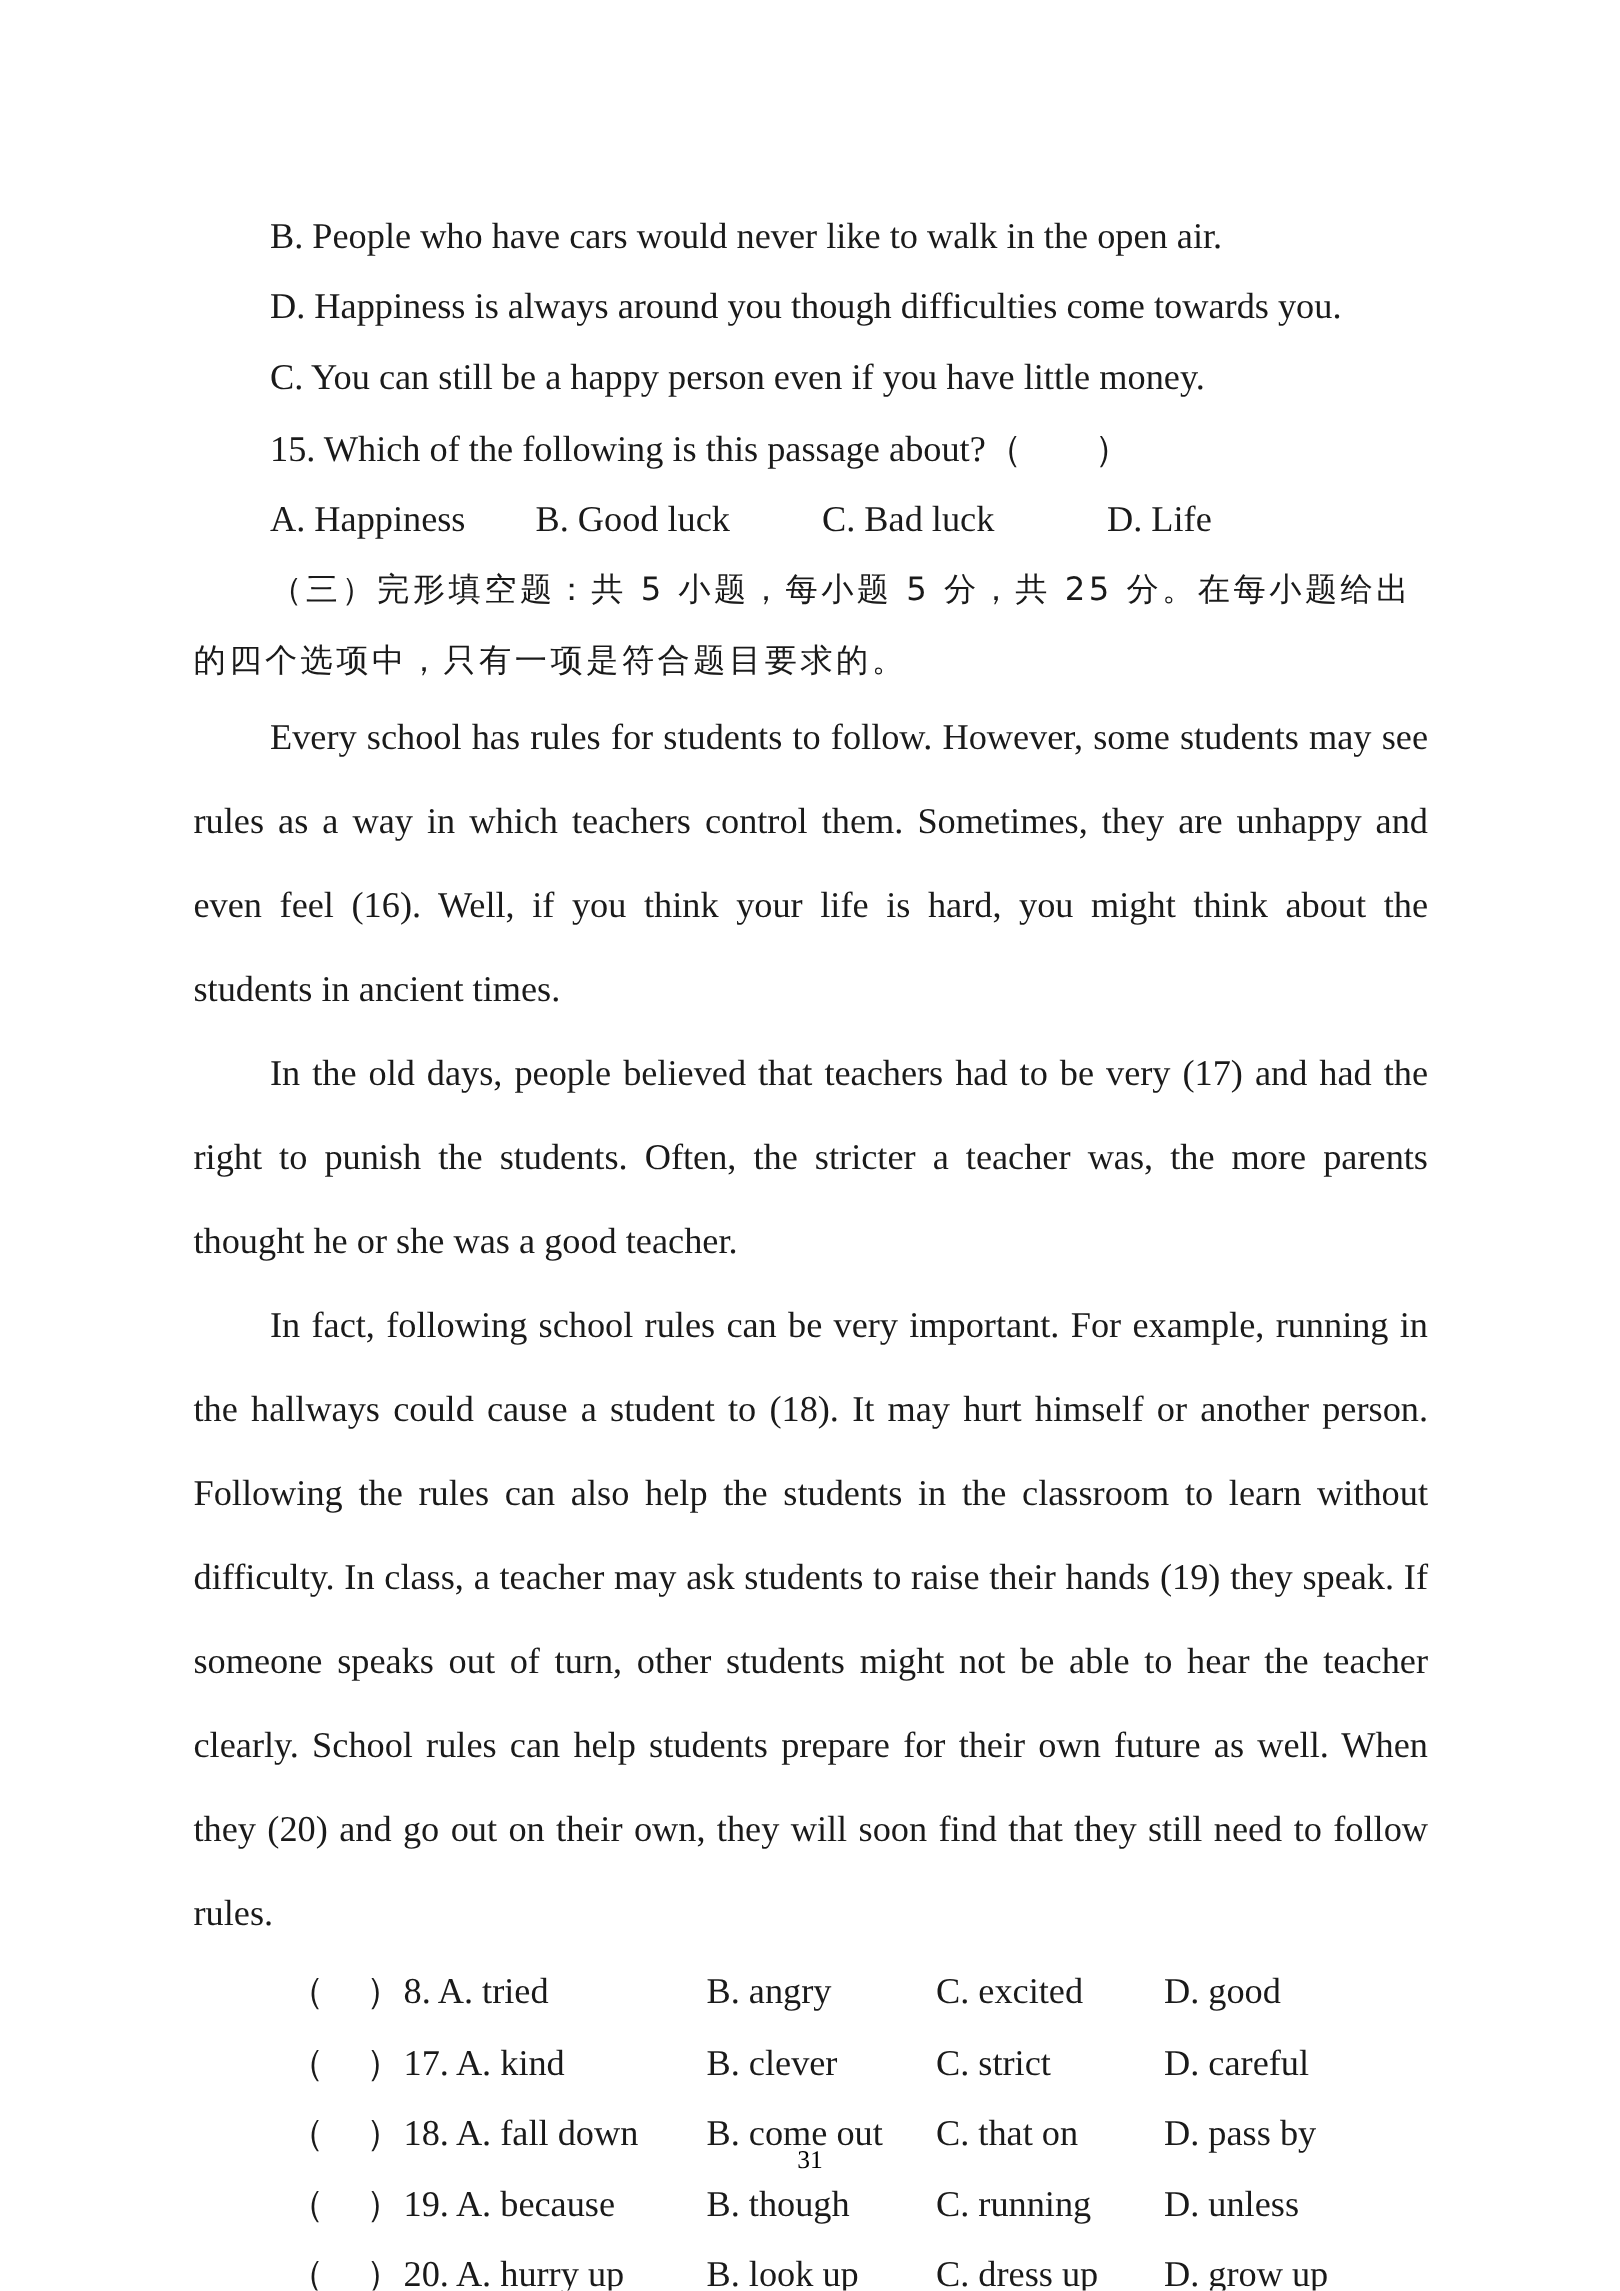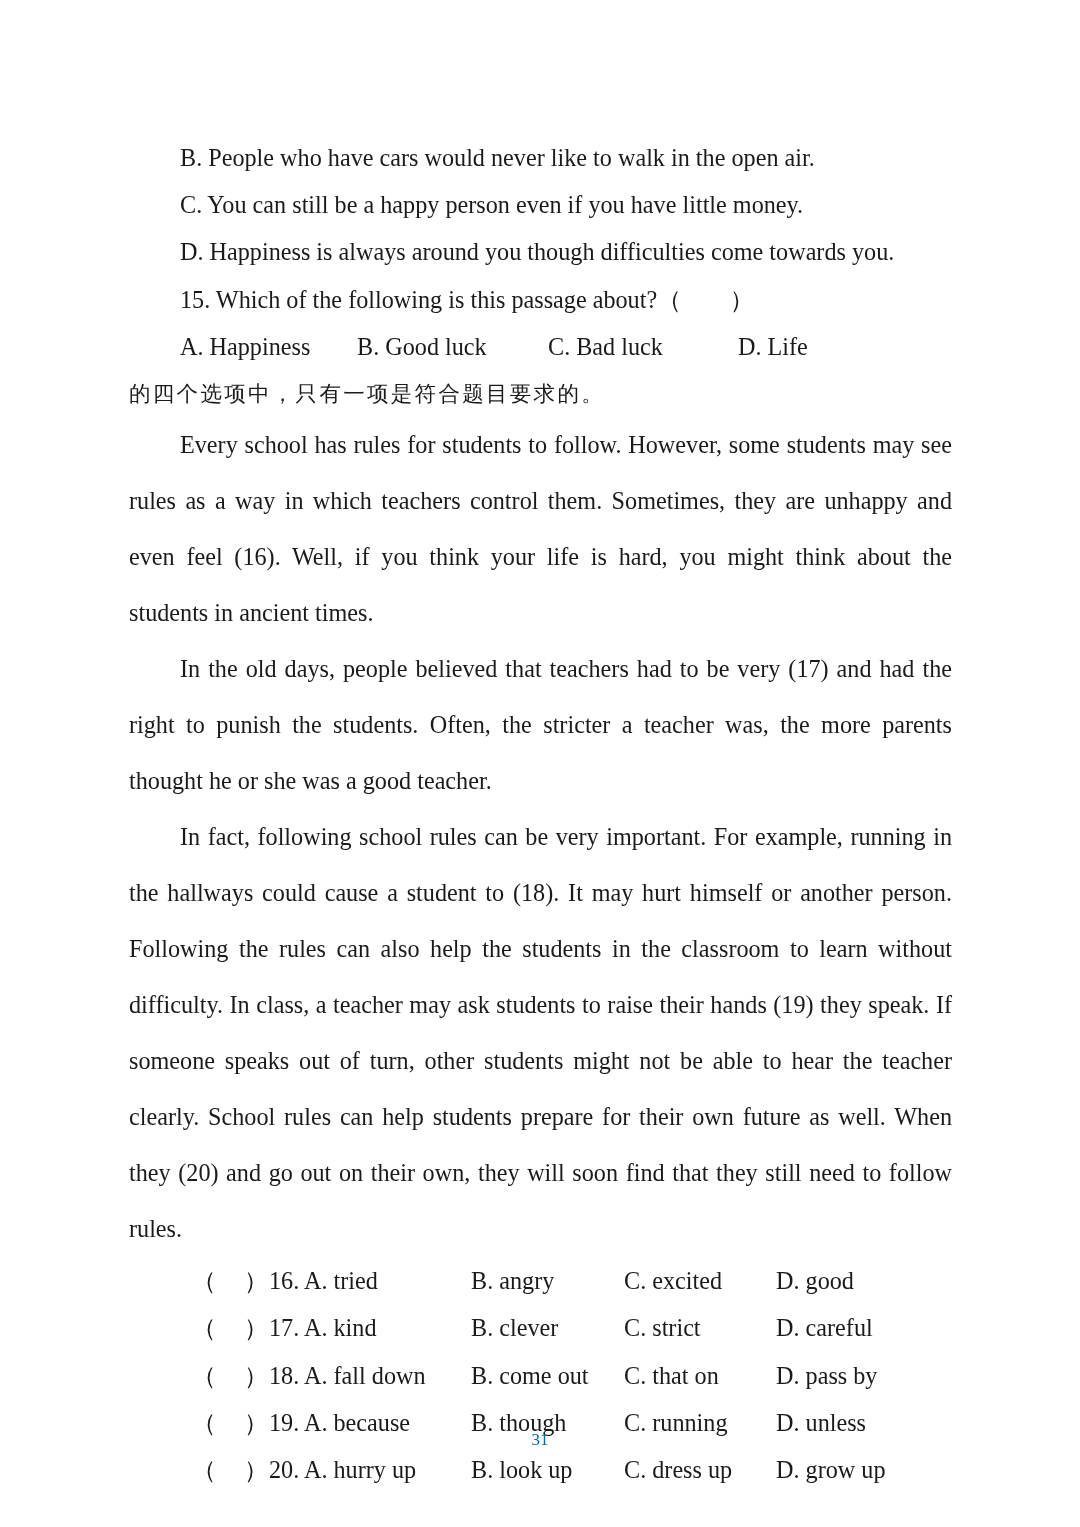--- a/index.html
+++ b/index.html
@@ -64,50 +64,51 @@
     .optB { left: 342px; }
     .optC { left: 495px; }
     .optD { left: 647px; }
     .page-number {
       position: absolute;
       top: 1430px;
       left: 0;
       width: 1080px;
       text-align: center;
       font-size: 17px;
-      color: #0369a1;
+      color: #000000;
     }
   </style>
 </head>
 <body>
 
 <div class="page">
 
   <div class="line indent">B. People who have cars would never like to walk in the open air.</div>
+  <div class="line indent">D. Happiness is always around you though difficulties come towards you.</div>
   <div class="line indent">C. You can still be a happy person even if you have little money.</div>
-  <div class="line indent">D. Happiness is always around you though difficulties come towards you.</div>
 
   <div class="line indent">15. Which of the following is this passage about?（　　）</div>
   <div class="opts15">
     <span style="left:51px">A. Happiness</span>
     <span style="left:228px">B. Good luck</span>
     <span style="left:419px">C. Bad luck</span>
     <span style="left:609px">D. Life</span>
   </div>
 
+  <p class="cn cn-first">（三）完形填空题：共 5 小题，每小题 5 分，共 25 分。在每小题给出</p>
   <p class="cn">的四个选项中，只有一项是符合题目要求的。</p>
 
   <p class="para">Every school has rules for students to follow. However, some students may see rules as a way in which teachers control them. Sometimes, they are unhappy and even feel (16). Well, if you think your life is hard, you might think about the students in ancient times.</p>
   <p class="para">In the old days, people believed that teachers had to be very (17) and had the right to punish the students. Often, the stricter a teacher was, the more parents thought he or she was a good teacher.</p>
   <p class="para">In fact, following school rules can be very important. For example, running in the hallways could cause a student to (18). It may hurt himself or another person. Following the rules can also help the students in the classroom to learn without difficulty. In class, a teacher may ask students to raise their hands (19) they speak. If someone speaks out of turn, other students might not be able to hear the teacher clearly. School rules can help students prepare for their own future as well. When they (20) and go out on their own, they will soon find that they still need to follow rules.</p>
 
   <div class="choice-row">
     <span class="paren-l">（</span>
     <span class="paren-r">）</span>
-    <span class="qnum">16. A. tried</span>
+    <span class="qnum">8. A. tried</span>
     <span class="optB">B. angry</span>
     <span class="optC">C. excited</span>
     <span class="optD">D. good</span>
   </div>
   <div class="choice-row">
     <span class="paren-l">（</span>
     <span class="paren-r">）</span>
     <span class="qnum">17. A. kind</span>
     <span class="optB">B. clever</span>
     <span class="optC">C. strict</span>

